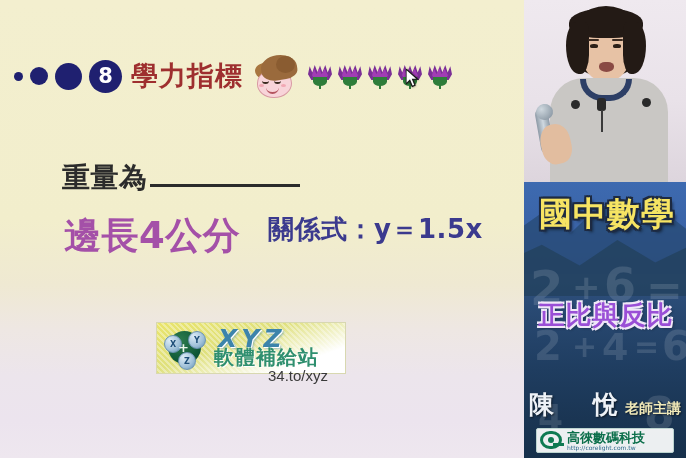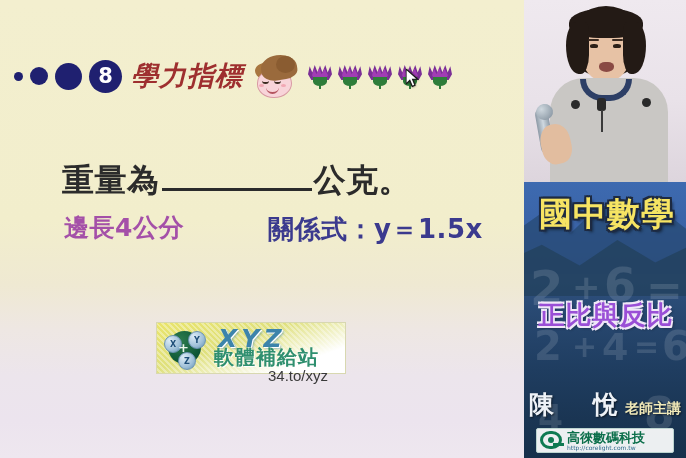--- a/index.html
+++ b/index.html
@@ -65,21 +65,20 @@
     flex: none;
     font-family: "DejaVu Sans", "Liberation Sans", sans-serif;
   }
   .header-title {
     color: #9e2f2f;
     font-size: 27px;
     font-weight: bold;
     letter-spacing: 1px;
     white-space: nowrap;
     margin-right: 10px;
-    font-style: italic;
   }
 
   
   .girl {
     position: relative;
     width: 46px; height: 42px;
     flex: none;
     margin-right: 8px;
   }
   .girl .hair-back {
@@ -185,41 +184,41 @@
     color: #2b2b2b;
     font-weight: bold;
   }
   .q1 {
     left: 20px; top: 113px;
     font-size: 28px;
     letter-spacing: 0.5px;
   }
   .q2 {
     left: 62px; top: 159px;
-    font-size: 32px;
+    font-size: 28px;
     letter-spacing: 0.5px;
     display: flex;
     align-items: baseline;
   }
   .blank {
     display: inline-block;
     width: 150px;
     border-bottom: 3px solid #2b2b2b;
     margin: 0 2px -4px 2px;
   }
 
   
   .a-line {
     position: absolute;
     white-space: nowrap;
     font-weight: bold;
   }
   .a1 {
     left: 64px; top: 211px;
-    font-size: 25px;
+    font-size: 37px;
     color: #a450a8;
     letter-spacing: 0.5px;
   }
   .a1b {
     left: 268px; top: 212px;
     font-size: 26px;
     color: #3b3a8e;
     letter-spacing: 0.5px;
   }
   .a2 {
@@ -666,21 +665,20 @@
             <span class="petals2"></span>
             <span class="base"></span>
             <span class="stem"></span>
         </span>
       </span>
     </div>
 
     <div class="q-line q2">
       <span>重量為</span>
       <span class="blank"></span>
-      <span>公克。</span>
     </div>
 
     <div class="a-line a1">邊長4公分</div>
     <div class="a-line a1b">關係式：y＝1.5x</div>
 
     <div id="watermark">
       <div class="wm-band"></div>
       <div class="wm-ball">
         <span class="core"></span>
         <span class="node n1">X</span>

